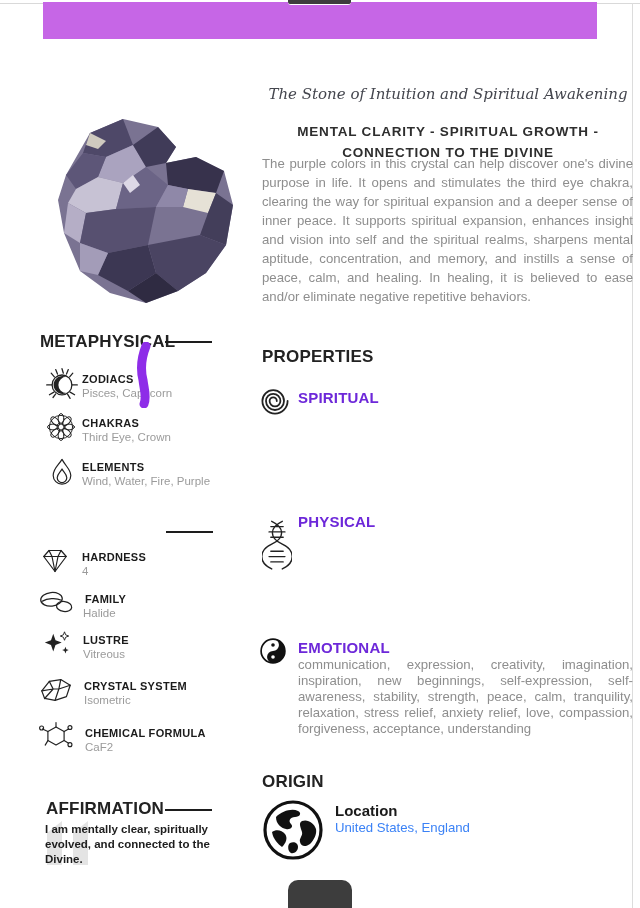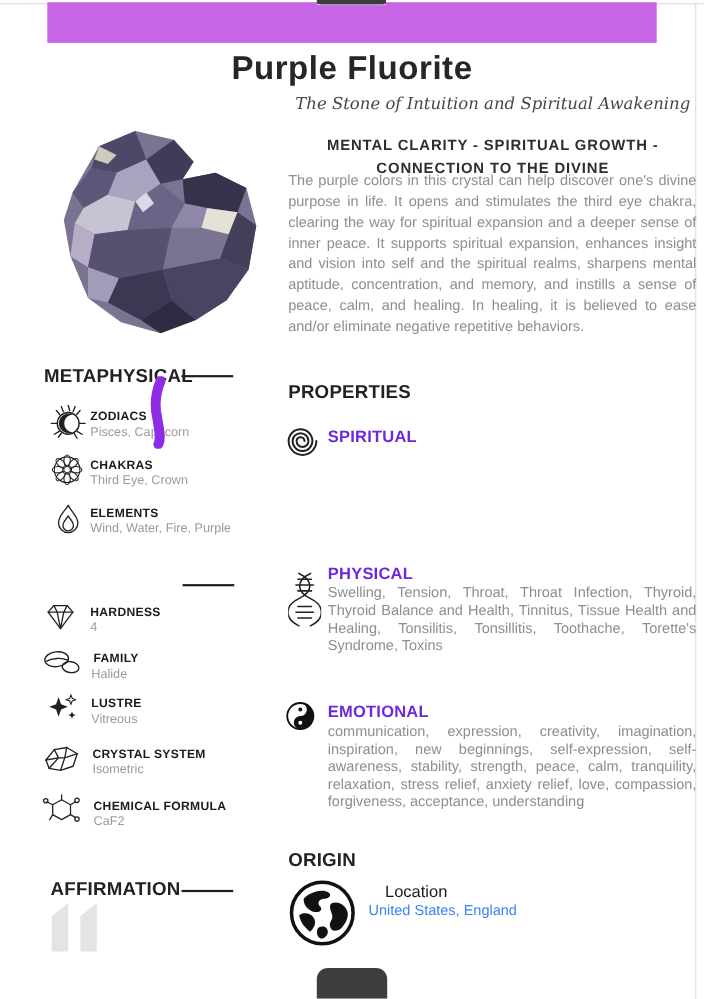--- a/index.html
+++ b/index.html
@@ -21,40 +21,39 @@
 
   .h-section { font-size:17px; font-weight:800; letter-spacing:.2px; color:#222222; }
   .h-rule { height:2px; background:#1d1d1d; }
 
   .item-label { font-size:11px; font-weight:800; letter-spacing:.3px; color:#1b1b1b; }
   .item-value { font-size:11.5px; color:#9b9b9b; }
 
   .prop-label { font-size:15px; font-weight:800; letter-spacing:.2px; color:#6d28d9; }
   .prop-text { font-size:13.2px; line-height:16px; color:#8e8e8e; text-align:justify; }
 
-  .origin-label { font-size:15px; font-weight:400; color:#1b1b1b;margin-left:15px; }
+  .origin-label { font-size:15px; font-weight:700; color:#1b1b1b; }
   .origin-value { font-size:13.2px; color:#3b82f6; }
 
   .affirm-text { left:45px; top:822px; width:205px; font-size:11.5px; font-weight:800; line-height:15px; color:#1d1d1d; z-index:2; }
 
   svg { display:block; }
   .icon-stroke { stroke:#222; fill:none; stroke-linecap:round; stroke-linejoin:round; }
 </style>
 </head>
 <body>
 
 <div class="page">
 
   <div class="abs top-hairline"></div>
   <div class="abs edge-right"></div>
   <div class="abs banner"></div>
   <div class="abs tab-top"></div>
   <div class="abs tab-bottom"></div>
 
-  <div class="abs title">Purple Fluorite</div>
   <div class="abs script-sub">The Stone of Intuition and Spiritual Awakening</div>
   <div class="abs tagline">MENTAL CLARITY - SPIRITUAL GROWTH - CONNECTION TO THE DIVINE</div>
   <div class="abs para">The purple colors in this crystal can help discover one's divine purpose in life. It opens and stimulates the third eye chakra, clearing the way for spiritual expansion and a deeper sense of inner peace. It supports spiritual expansion, enhances insight and vision into self and the spiritual realms, sharpens mental aptitude, concentration, and memory, and instills a sense of peace, calm, and healing. In healing, it is believed to ease and/or eliminate negative repetitive behaviors.</div>
 
   <svg class="abs" style="left:28px; top:105px;" width="212" height="218" viewBox="0 0 212 218">
     <polygon points="38,70 62,28 95,14 130,22 148,42 138,58 168,52 196,66 205,100 198,140 178,168 150,186 118,198 82,188 52,166 36,128 30,95" fill="#7a7392"></polygon>
     <polygon points="62,28 95,14 105,40 78,52 55,48" fill="#4e4868"></polygon>
     <polygon points="78,52 105,40 118,62 95,78 70,72" fill="#aaa3bf"></polygon>
     <polygon points="55,48 78,52 70,72 48,84 38,70" fill="#5d5678"></polygon>
     <polygon points="105,40 130,22 148,42 138,58 118,62" fill="#403b58"></polygon>
@@ -184,41 +183,41 @@
   </div>
   <div class="abs item-label" style="left:85px; top:727px;">CHEMICAL FORMULA</div>
   <div class="abs item-value" style="left:85px; top:741px;">CaF2</div>
 
   <div class="abs h-section" style="left:46px; top:799px;">AFFIRMATION</div>
   <div class="abs h-rule" style="left:165px; top:809px; width:47px;"></div>
   <svg class="abs" style="left:45px; top:819px;" width="64" height="48" viewBox="0 0 64 48">
     <path d="M2,14 L17,2 L17,46 L2,46 Z" fill="#e4e4e4"></path>
     <path d="M28,14 L43,2 L43,46 L28,46 Z" fill="#e4e4e4"></path>
   </svg>
+  <div class="abs affirm-text">I am mentally clear, spiritually evolved, and connected to the Divine.</div>
 
   <div class="abs h-section" style="left:262px; top:347px;">PROPERTIES</div>
 
   <div class="abs" style="left:257px; top:383px;">
     <svg width="36" height="36" viewBox="0 0 40 40">
       <path d="M34,20 A14,14 0 0 1 6,20 A12,12 0 0 1 30,20 A10,10 0 0 1 10,20 A8,8 0 0 1 26,20 A6,6 0 0 1 14,20 A4,4 0 0 1 22,20" fill="none" stroke="#222" stroke-width="2" stroke-linecap="round"></path>
     </svg>
   </div>
   <div class="abs prop-label" style="left:298px; top:389px;">SPIRITUAL</div>
 
   <div class="abs" style="left:262px; top:516px;">
     <svg width="30" height="60" viewBox="-2 0 34 60">
       <g class="icon-stroke" stroke-width="1.6">
         <path d="M9,2 C24,9 24,21 9,28 C-6,35 -6,49 9,56"></path>
         <path d="M21,2 C6,9 6,21 21,28 C36,35 36,49 21,56"></path>
         <path d="M8,8 L22,8 M6,14 L24,14 M8,20 L22,20 M8,36 L22,36 M6,42 L24,42 M8,48 L22,48"></path>
       </g>
     </svg>
   </div>
   <div class="abs prop-label" style="left:298px; top:513px;">PHYSICAL</div>
-  <div class="abs prop-text" style="left:298px; top:531px; width:335px;">Swelling, Tension, Throat, Throat Infection, Thyroid, Thyroid Balance and Health, Tinnitus, Tissue Health and Healing, Tonsilitis, Tonsillitis, Toothache, Torette's Syndrome, Toxins</div>
 
   <div class="abs" style="left:259px; top:637px;">
     <svg width="28" height="28" viewBox="0 0 40 40">
       <circle cx="20" cy="20" r="17" fill="#fff" stroke="#111" stroke-width="2.4"></circle>
       <path d="M20,3 a17,17 0 0 1 0,34 a8.5,8.5 0 0 1 0,-17 a8.5,8.5 0 0 0 0,-17 Z" fill="#111"></path>
       <circle cx="20" cy="11.5" r="2.6" fill="#111"></circle>
       <circle cx="20" cy="28.5" r="2.6" fill="#fff"></circle>
     </svg>
   </div>
   <div class="abs prop-label" style="left:298px; top:639px;">EMOTIONAL</div>

